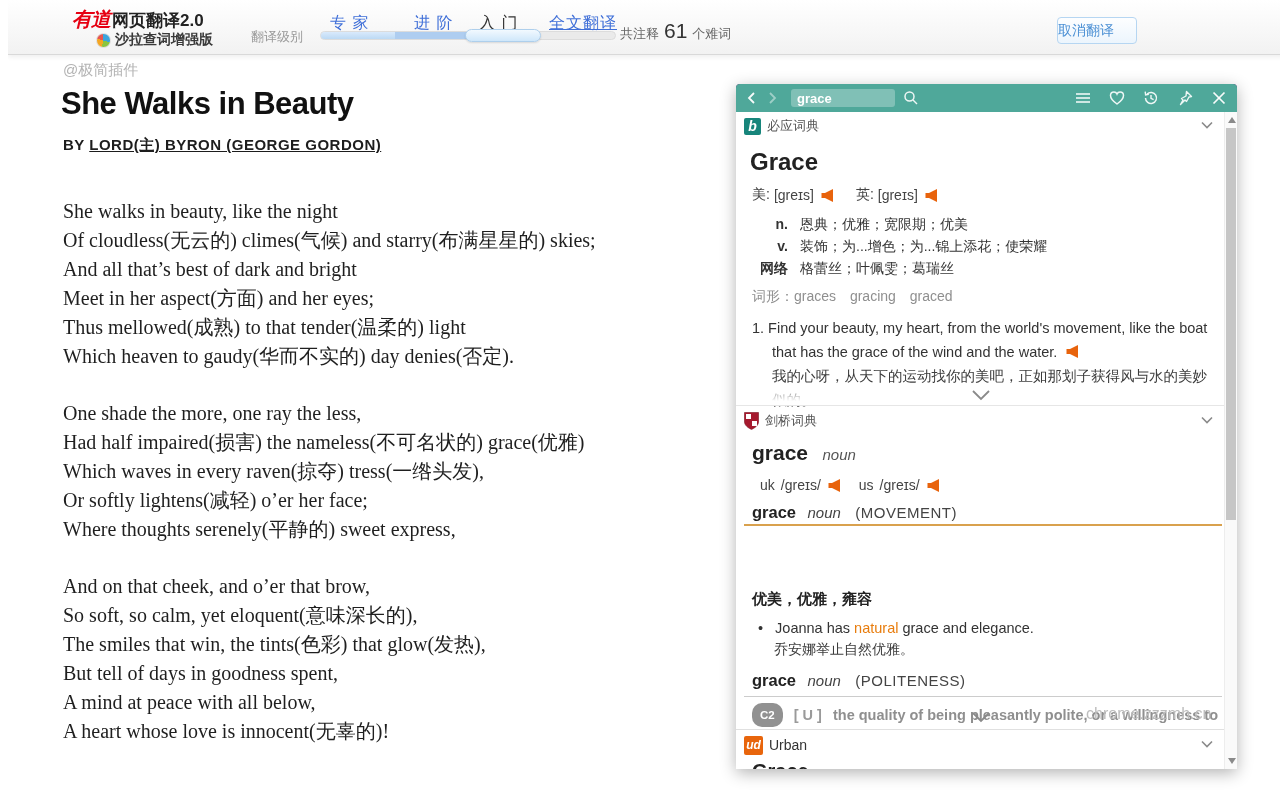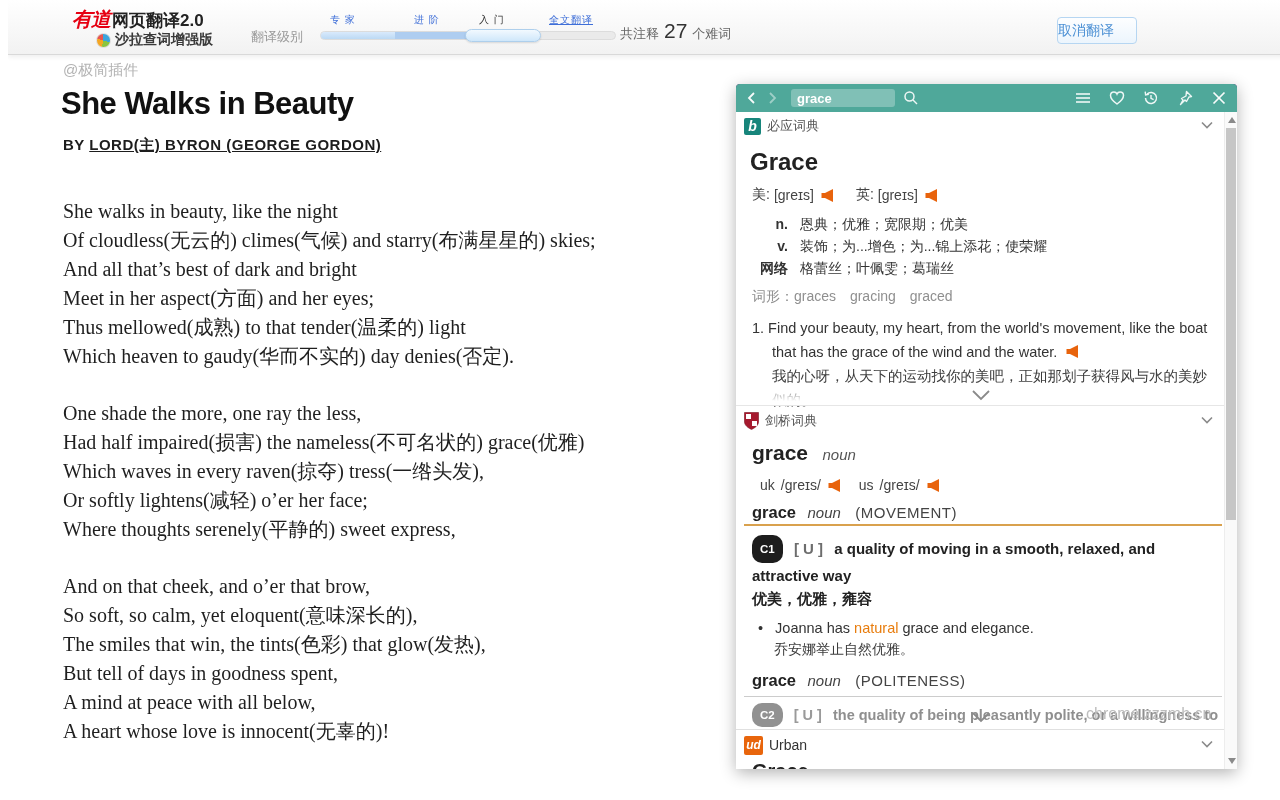--- a/index.html
+++ b/index.html
@@ -13,21 +13,21 @@
     box-shadow:0 2px 5px rgba(0,0,0,.07); z-index:50; }
   .brand { position:absolute; left:64px; top:6px; }
   .brand-red { color:#e60012; font-weight:bold; font-style:italic; font-size:20px; letter-spacing:-1px; }
   .brand-rest { color:#222; font-size:17px; font-weight:600; margin-left:2px; }
   .subbrand { position:absolute; left:88px; top:31px; display:flex; align-items:center; }
   .salad-icon { width:15px; height:15px; border-radius:50%;
     background:conic-gradient(#3ba4dc 0 30%, #8bc53f 30% 55%, #f5a623 55% 80%, #e8554d 80% 100%);
     margin-right:4px; border:1px solid #ddd; }
   .subbrand-label { font-size:14px; font-weight:bold; color:#3a3a3a; }
   .level-label { position:absolute; left:243px; top:28px; font-size:13px; color:#999; }
-  .lv { position:absolute; top:13px; font-size:10px; letter-spacing:1px; cursor:pointer; }
+  .lv { position:absolute; top:13px; font-size:16px; letter-spacing:1px; cursor:pointer; }
   .lv.blue { color:#3f6fd8; }
   .lv.dark { color:#333; }
   .lv.underline { text-decoration:underline; }
   .slider-track { position:absolute; left:312px; top:31px; width:296px; height:9px;
     background:#eaeaea; border:1px solid #dcdcdc; border-radius:5px; }
   .slider-fill { position:absolute; left:0; top:0; height:7px; width:146px;
     background:linear-gradient(#d9eafc,#bcd9f4); border-radius:5px 0 0 5px; }
   .slider-fill2 { position:absolute; left:74px; top:0; height:7px; width:72px; background:#aecdf0; }
   .slider-handle { position:absolute; left:144px; top:-3px; width:76px; height:13px;
     background:linear-gradient(#f2f9ff,#cfe7fa); border:1px solid #aecfec; border-radius:7px;
@@ -156,21 +156,21 @@
     <span class="lv blue underline" style="left:541px;">全文翻译</span>
 
     <div class="slider-track">
       <div class="slider-fill"></div>
       <div class="slider-fill2"></div>
       <div class="slider-handle"></div>
     </div>
 
     <div class="annot">
       <span class="annot-pre">共注释</span>
-      <span class="annot-count">27</span>
+      <span class="annot-count">61</span>
       <span class="annot-suf">个难词</span>
     </div>
 
     <div class="cancel-btn">取消翻译</div>
   </div>
 
   <div class="wm-left">@极简插件</div>
   <h1 class="poem-title">She Walks in Beauty</h1>
   <div class="byline">
     <span>BY </span><a>LORD(主) BYRON (GEORGE GORDON)</a>
@@ -333,25 +333,20 @@
           </svg>
       </div>
 
       <div class="sense-title" style="top:391px;">
         <span class="w">grace</span>
         <span class="p">noun</span>
         <span class="cat">(MOVEMENT)</span>
       </div>
       <div class="sense-underline"></div>
 
-      <div class="cdef">
-        <span class="badge">C1</span>
-        <span class="gram">[ U ]</span>
-        <span>a quality of moving in a smooth, relaxed, and attractive way</span>
-      </div>
       <div class="cdef-zh">优美，优雅，雍容</div>
 
       <div class="cam-ex">
         <span class="dot">•</span><span>Joanna has </span><span class="hl">natural</span><span> grace and elegance.</span>
       </div>
       <div class="cam-ex-zh">乔安娜举止自然优雅。</div>
 
       <div class="sense-title" style="top:559px;">
         <span class="w">grace</span>
         <span class="p">noun</span>

